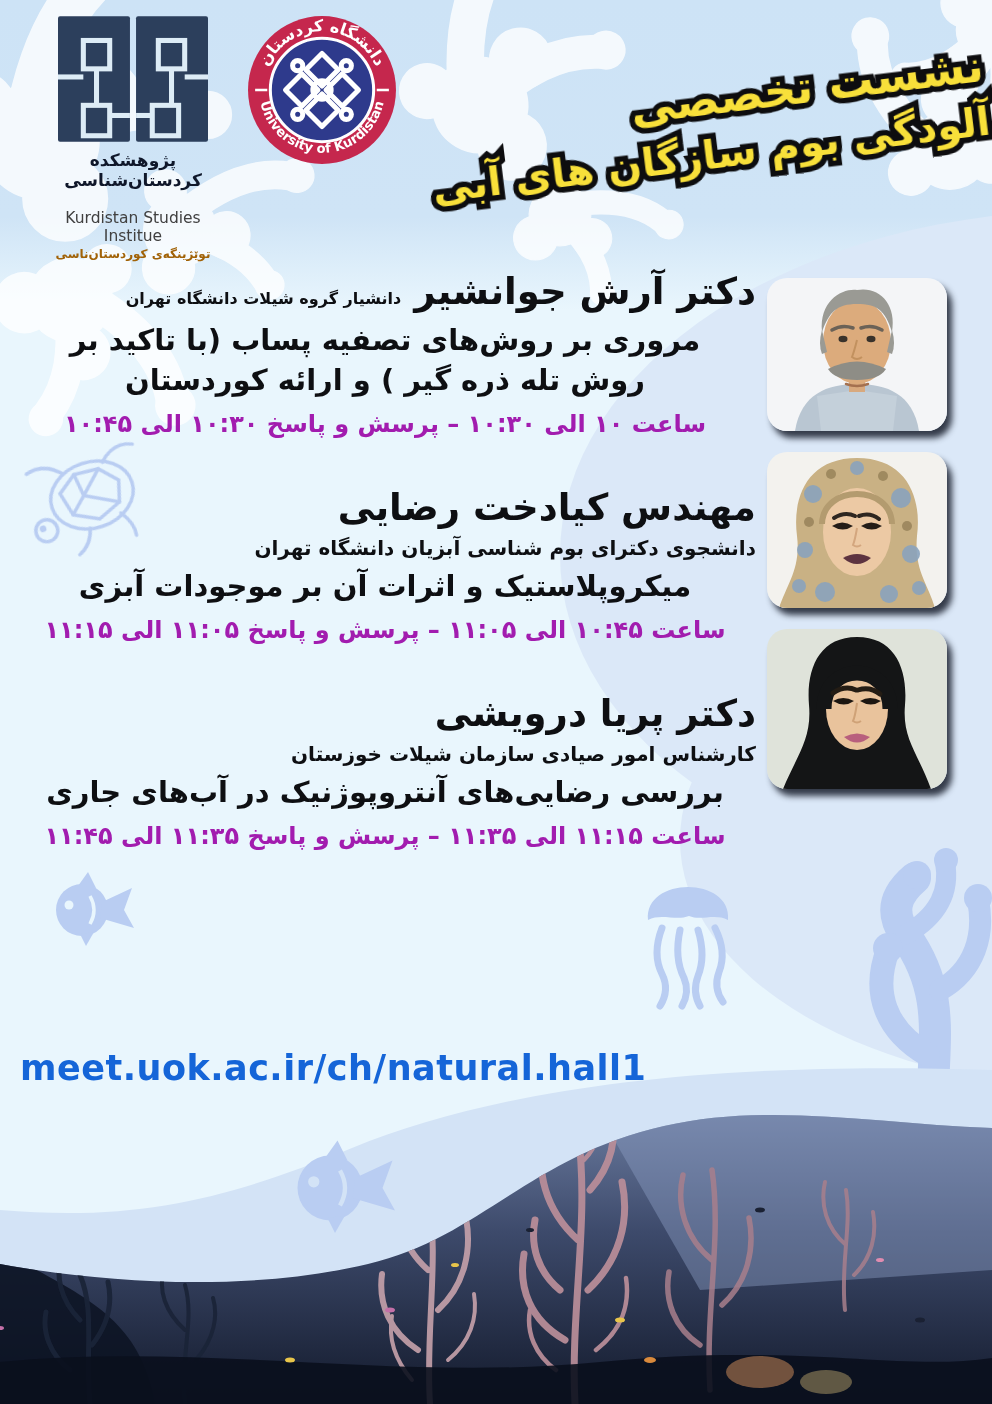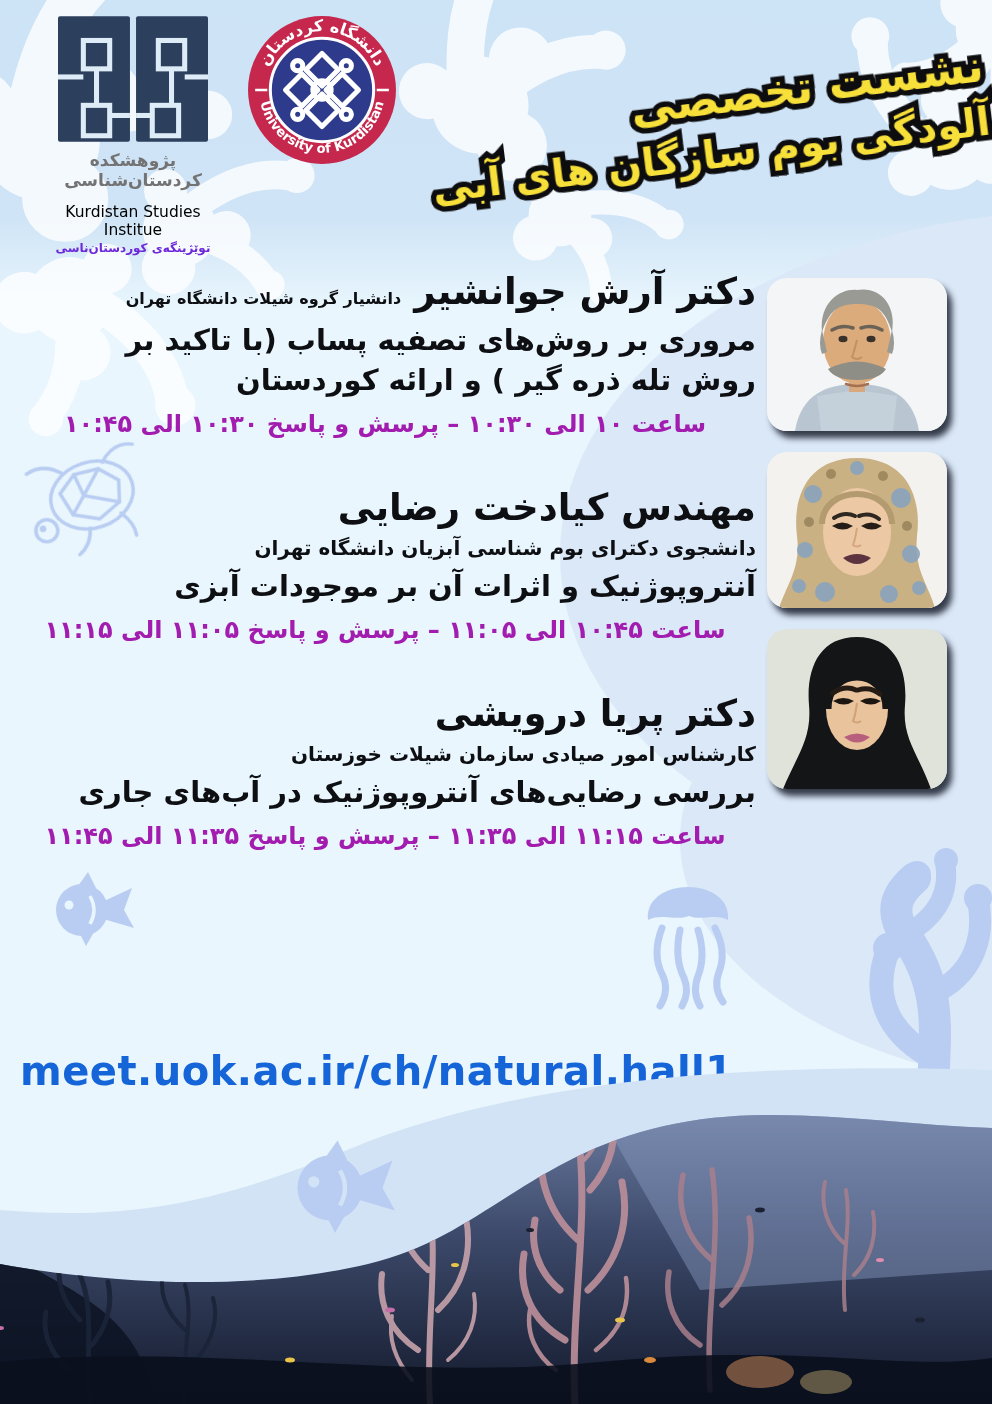--- a/index.html
+++ b/index.html
@@ -11,23 +11,23 @@
   }
   
   .deco-layer{position:absolute;inset:0;width:992px;height:1404px;pointer-events:none;}
   .header-band{
     position:absolute;left:0;top:0;width:992px;height:310px;
     background:linear-gradient(#cde3f6 0%,#cfe4f6 70%,#e9f6fd 100%);
   }
   
   .ksi{position:absolute;left:38px;top:16px;width:190px;text-align:center;}
   .ksi svg{display:block;margin:0 auto;}
-  .ksi-fa{font-size:17px;font-weight:bold;color:#737373;margin-top:6px;direction:rtl;}
-  .ksi-en{font-size:15.5px;color:#000000;margin-top:13px;}
-  .ksi-ku{font-size:12px;font-weight:bold;color:#6d28d9;margin-top:2px;direction:rtl;}
+  .ksi-fa{font-size:17px;font-weight:bold;color:#0f172a;margin-top:6px;direction:rtl;}
+  .ksi-en{font-size:15.5px;color:#404040;margin-top:19px;}
+  .ksi-ku{font-size:12px;font-weight:bold;color:#a16207;margin-top:2px;direction:rtl;}
   
   .uok{position:absolute;left:222px;top:14px;width:200px;text-align:center;}
   .uok svg{display:block;margin:0 auto;}
   .org-line{font-size:22px;font-weight:bold;color:#16263e;direction:rtl;line-height:1.35;}
   .org{margin-top:2px;}
   
   .title{
     position:absolute;right:12px;top:40px;width:560px;
     transform:rotate(-7deg);transform-origin:100% 0;
     direction:rtl;text-align:right;
@@ -40,35 +40,35 @@
     -webkit-text-stroke:11px #0d0d0f;z-index:0;
   }
   .t-fill{position:relative;color:#f8e03a;z-index:1;}
   
   .speaker-text{position:absolute;left:14px;width:742px;direction:rtl;color:#0e0f12;}
   .s1{top:270px;} .s2{top:486px;} .s3{top:692px;}
   .name-line{text-align:right;line-height:1.2;}
   .sp-name{font-size:37px;font-weight:bold;}
   .sp-affil-inline{font-size:16px;font-weight:bold;margin-right:8px;}
   .sp-affil{font-size:20px;font-weight:bold;text-align:right;margin-top:6px;}
-  .sp-topic{font-size:29px;font-weight:bold;text-align:right;line-height:1.38;margin-top:6px;}
+  .sp-topic{font-size:29px;font-weight:bold;text-align:center;line-height:1.38;margin-top:6px;}
   .sp-time{font-size:24px;font-weight:bold;text-align:center;color:#a21caf;margin-top:10px;}
   .photo{
     position:absolute;left:767px;width:180px;border-radius:20px;overflow:hidden;
     box-shadow:5px 7px 6px rgba(22,28,42,.85);
   }
   .ph1{top:278px;height:153px;} .ph2{top:452px;height:156px;} .ph3{top:629px;height:160px;}
   .photo svg{display:block;width:100%;height:100%;}
   
   .instruction{
     position:absolute;left:0;top:1002px;width:992px;text-align:center;
     direction:rtl;font-size:28px;font-weight:bold;color:#e41d20;
   }
   .meet-link{
-    position:absolute;left:20px;top:1048px;font-size:40px;font-weight:bold;
+    position:absolute;left:20px;top:1048px;font-size:35px;font-weight:bold;
     color:#1565d8;text-decoration:none;direction:ltr;letter-spacing:.5px;text-align:center;
   }
   .bottom-waves{position:absolute;left:0;top:1060px;width:992px;height:344px;}
 </style>
 </head>
 <body>
 
 <div class="poster">
 
   <div class="header-band"></div>
@@ -242,21 +242,21 @@
       <path d="M61,91 q29,-15 58,0 q-7,11 -29,11 q-22,0 -29,-11 Z" fill="#8e8d86"></path>
       <path d="M79,106 q11,4 22,0" stroke="#a4704f" stroke-width="2.5" fill="none" stroke-linecap="round"></path>
     </svg>
   </div>
 
   <div class="speaker-text s2">
     <div class="name-line">
       <span class="sp-name">مهندس کیادخت رضایی</span>
     </div>
     <div class="sp-affil">دانشجوی دکترای بوم شناسی آبزیان دانشگاه تهران</div>
-    <div class="sp-topic">آنتروپوژنیک و اثرات آن بر موجودات آبزی</div>
+    <div class="sp-topic">میکروپلاستیک و اثرات آن بر موجودات آبزی</div>
     <div class="sp-time">ساعت ۱۰:۴۵ الی ۱۱:۰۵ – پرسش و پاسخ ۱۱:۰۵ الی ۱۱:۱۵</div>
   </div>
   <div class="photo ph2">
     <svg viewBox="0 0 180 156" preserveAspectRatio="none">
       <rect width="180" height="156" fill="#f3f2ee"></rect>
       <path d="M90,6 C40,6 25,46 30,84 C34,116 20,132 12,156 L168,156 C160,130 147,118 150,84 C155,46 140,6 90,6 Z" fill="#c9b184"></path>
       <g fill="#8aa3bd" opacity="0.9">
         <circle cx="46" cy="42" r="9"></circle>
           <circle cx="134" cy="46" r="10"></circle>
           <circle cx="38" cy="98" r="8"></circle>

